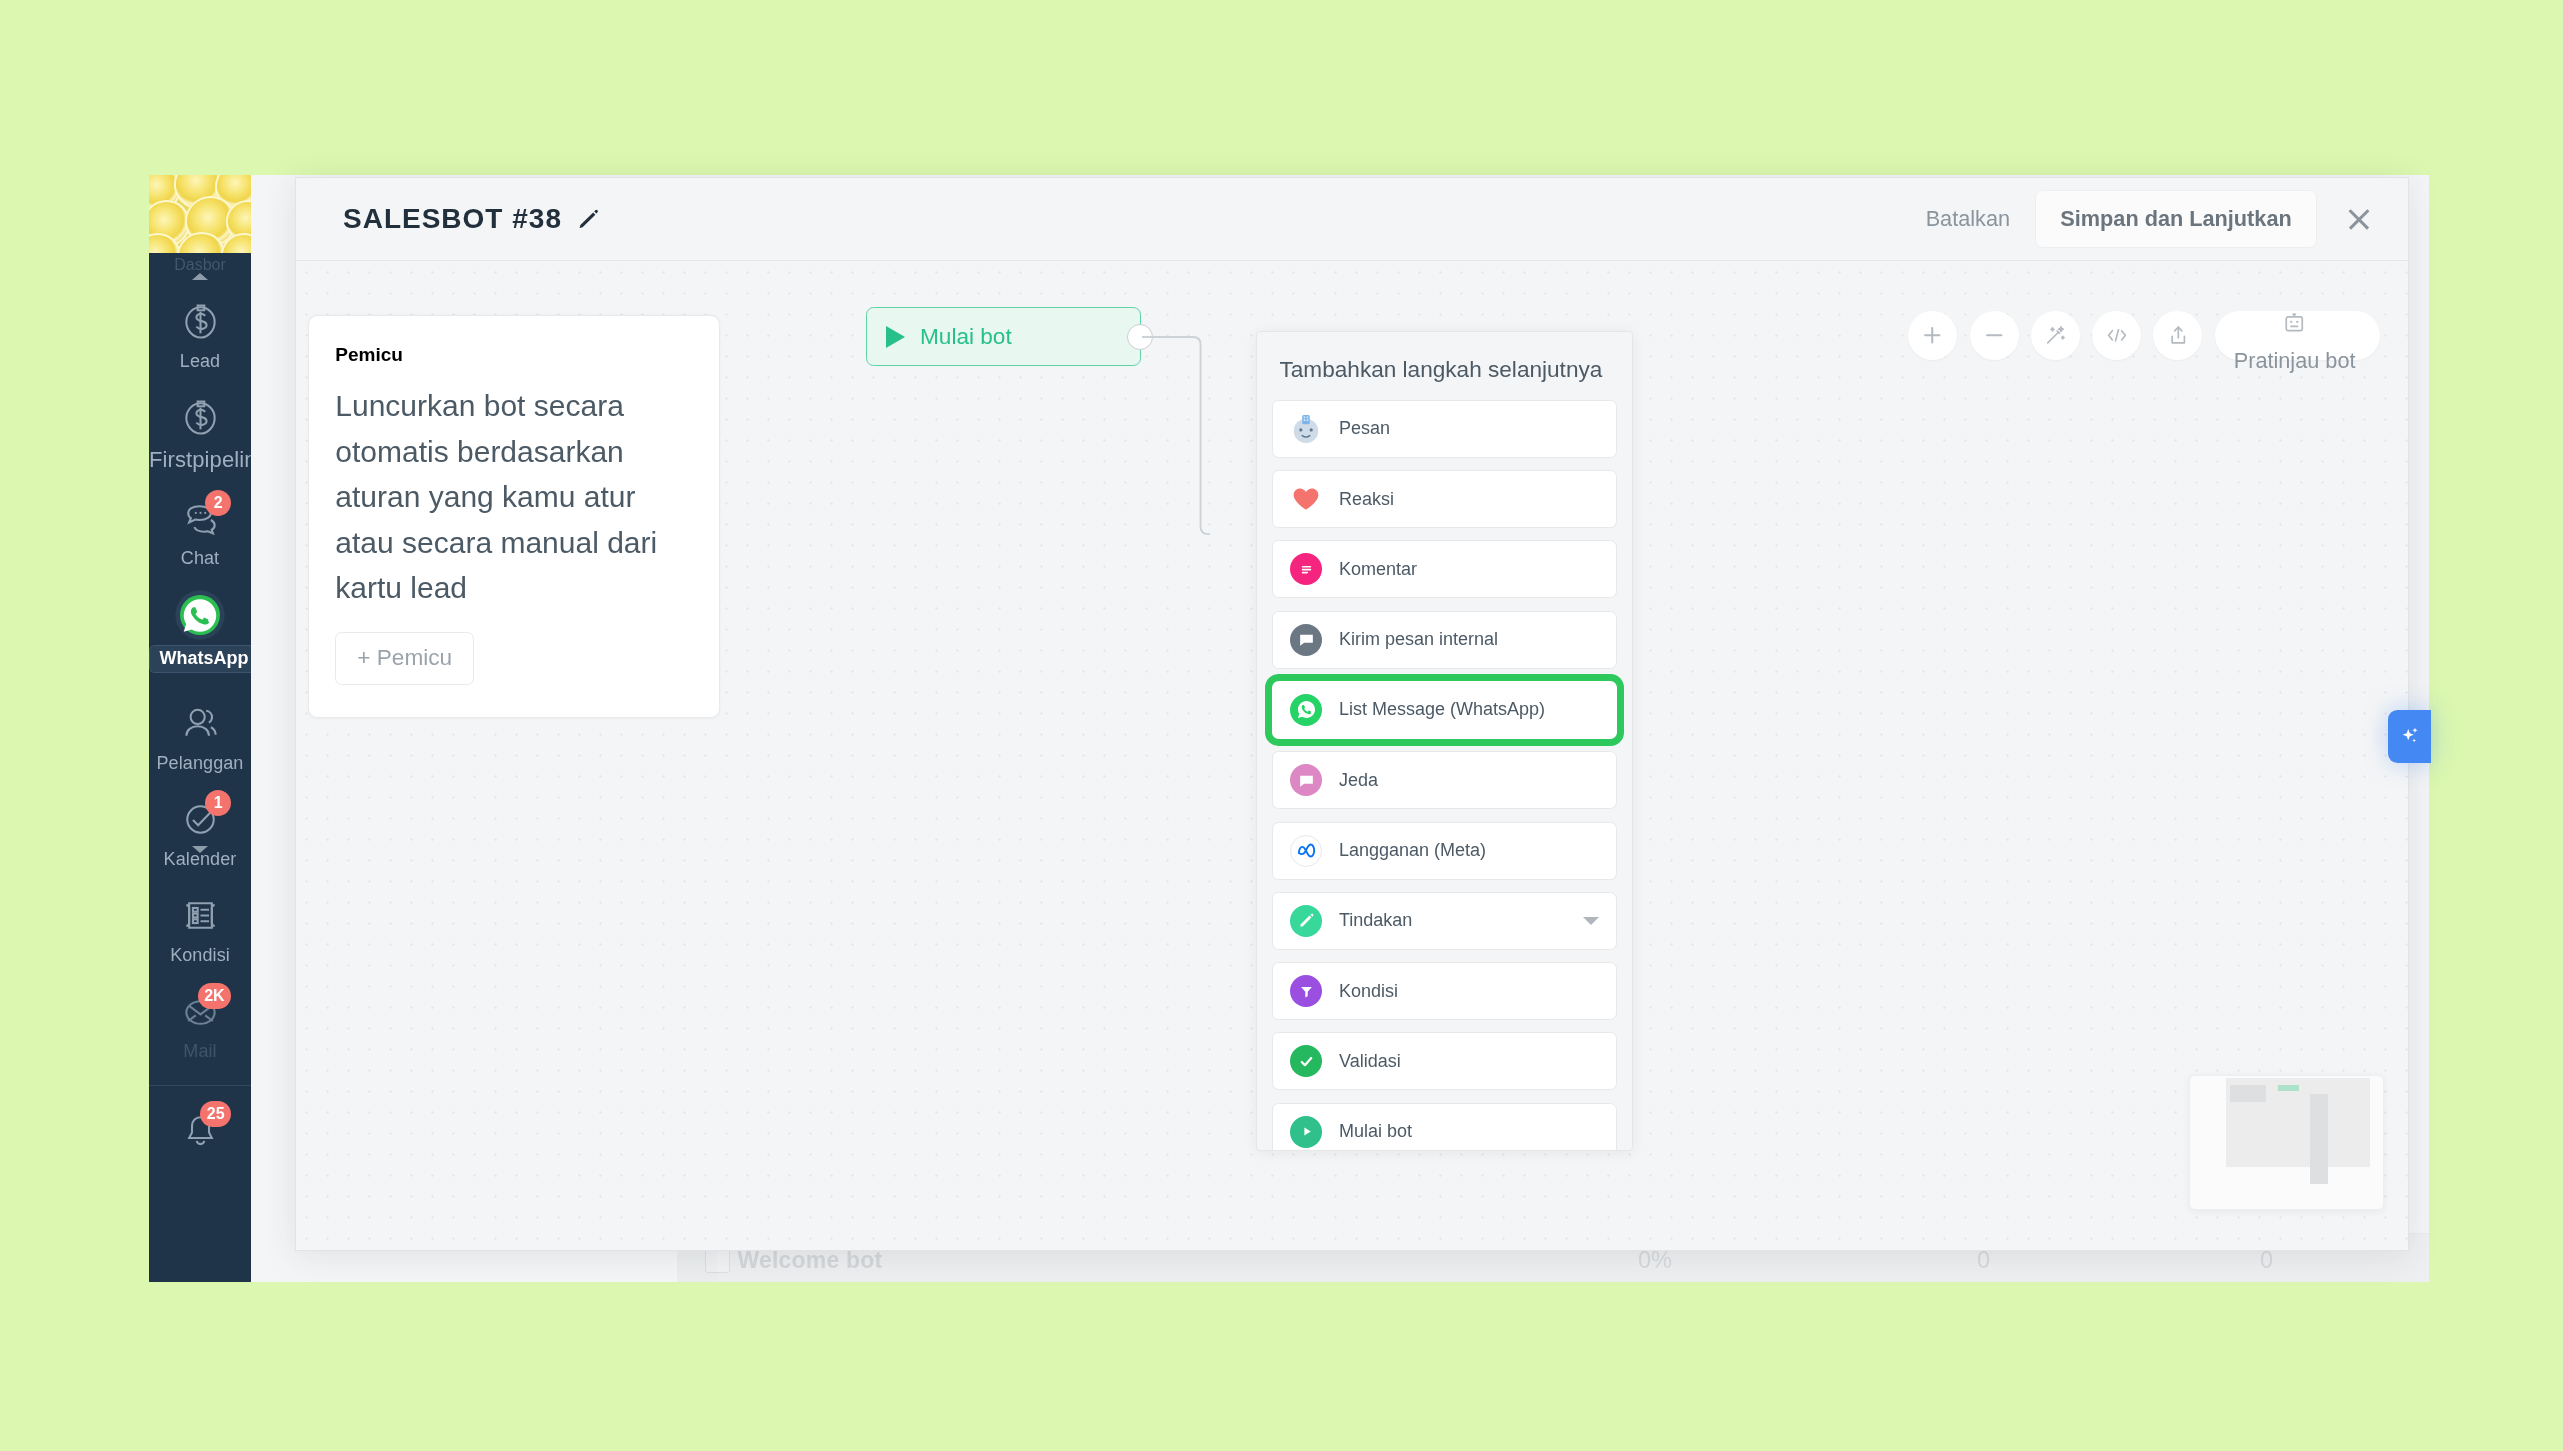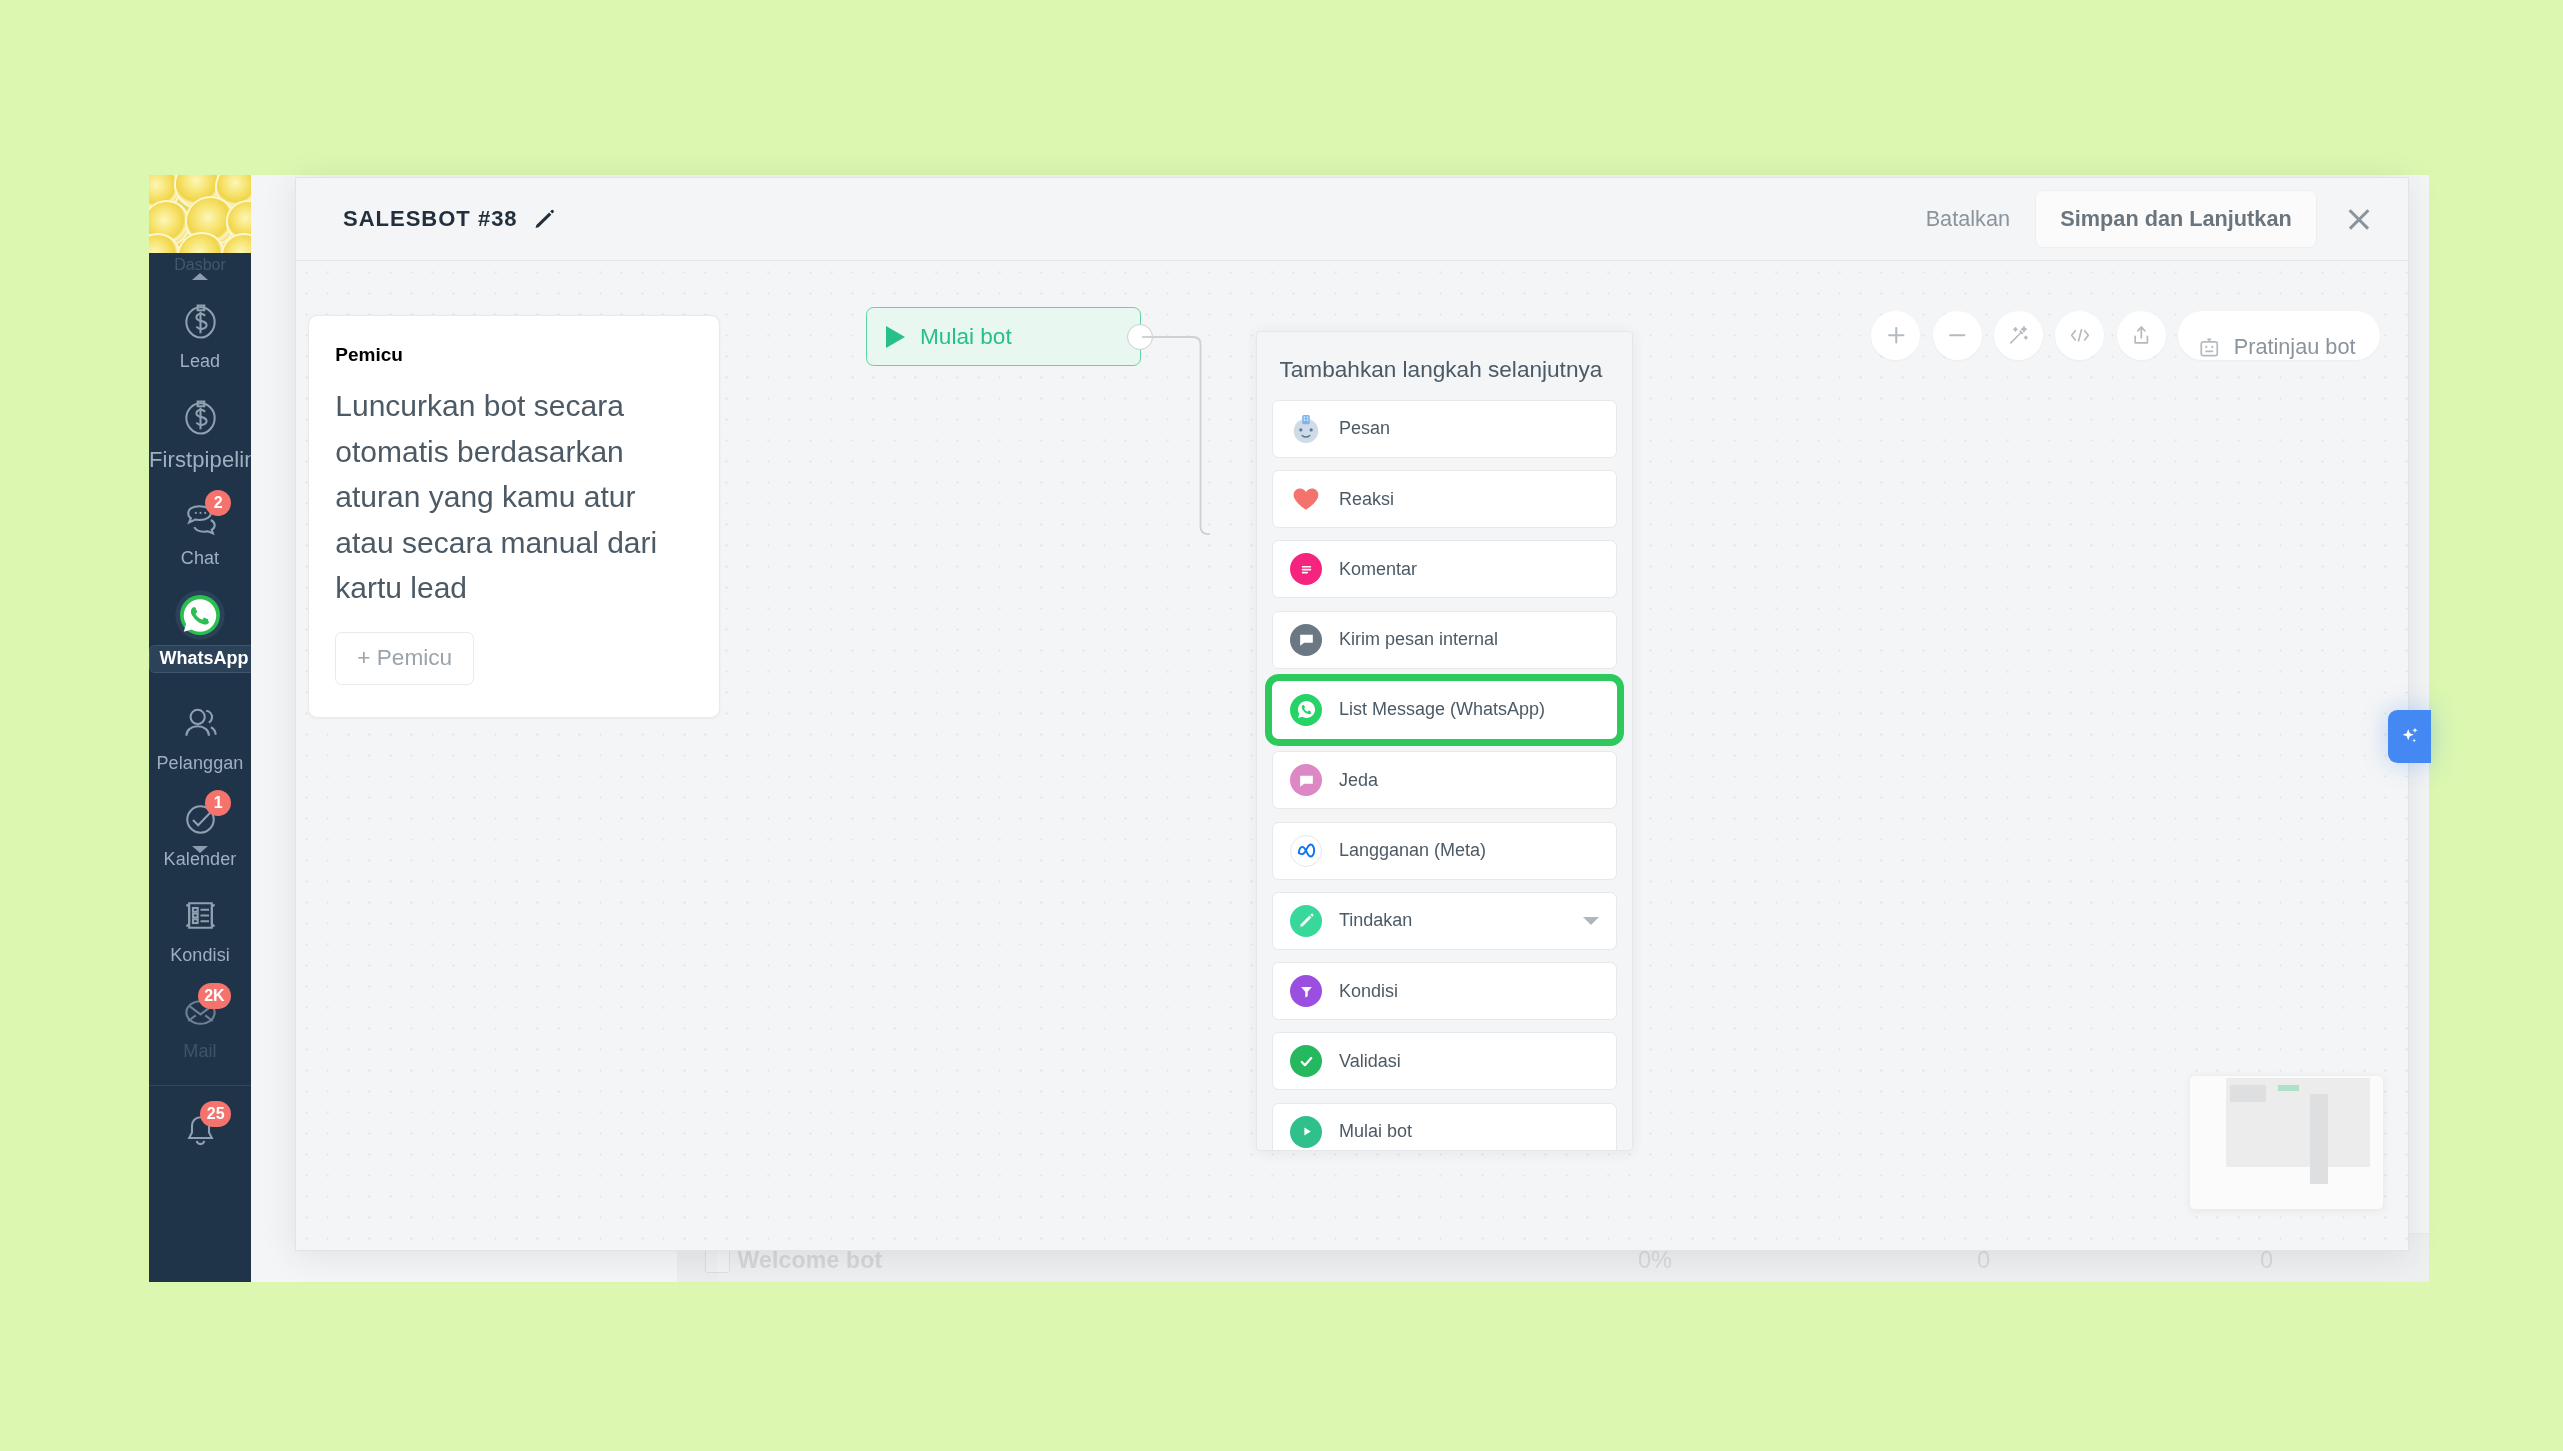--- a/index.html
+++ b/index.html
@@ -185,21 +185,21 @@
   .modal-header {
     height: 83px;
     background: #f4f5f6;
     border-bottom: 0.9px solid #e4e6e8;
     display: flex;
     align-items: center;
     padding: 0 32px 0 47px;
     position: relative;
   }
   .modal-title {
-    font-size: 22px;
+    font-size: 28px;
     font-weight: bold;
     letter-spacing: 1px;
     color: #22303d;
   }
   .edit-pencil {
     margin-left: 15px;
     width: 22.6px; height: 22.6px;
     cursor: pointer;
   }
   .header-right {
@@ -399,25 +399,26 @@
     border-radius: 50%;
     background: #ffffff;
     display: flex; align-items: center; justify-content: center;
     cursor: pointer;
     box-shadow: 0 0.9px 1.9px rgba(40,50,60,.05);
   }
   .tool-preview {
     height: 49px;
     border-radius: 24.5px;
     background: #ffffff;
-    display: flex; align-items: flex-end;
+    display: flex; align-items: center;
     gap: 12.3px;
     padding: 0 24.5px 0 19px;
     cursor: pointer;
     box-shadow: 0 0.9px 1.9px rgba(40,50,60,.05);
+    flex-direction: column;
   }
   .tool-preview span {
     font-size: 21.7px;
     color: #8b949c;
   }
 
   
   .minimap {
     position: absolute;
     right: 24.5px; bottom: 40px;

